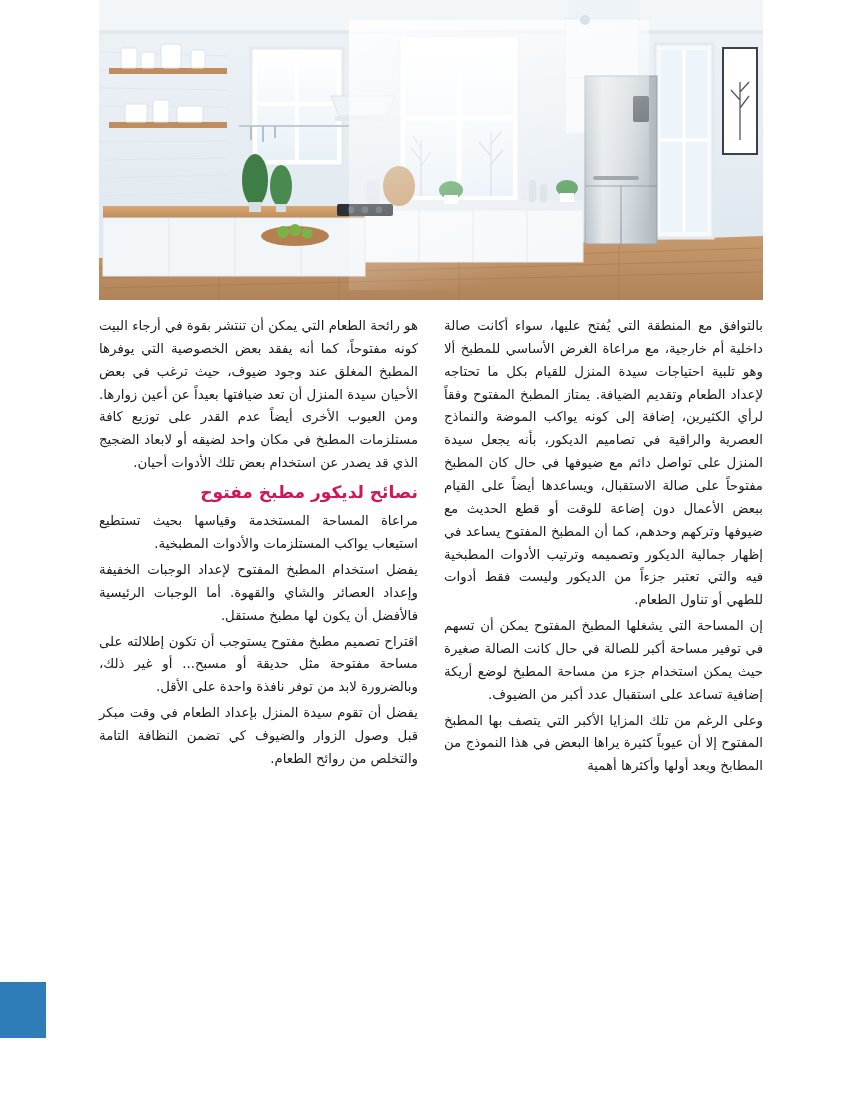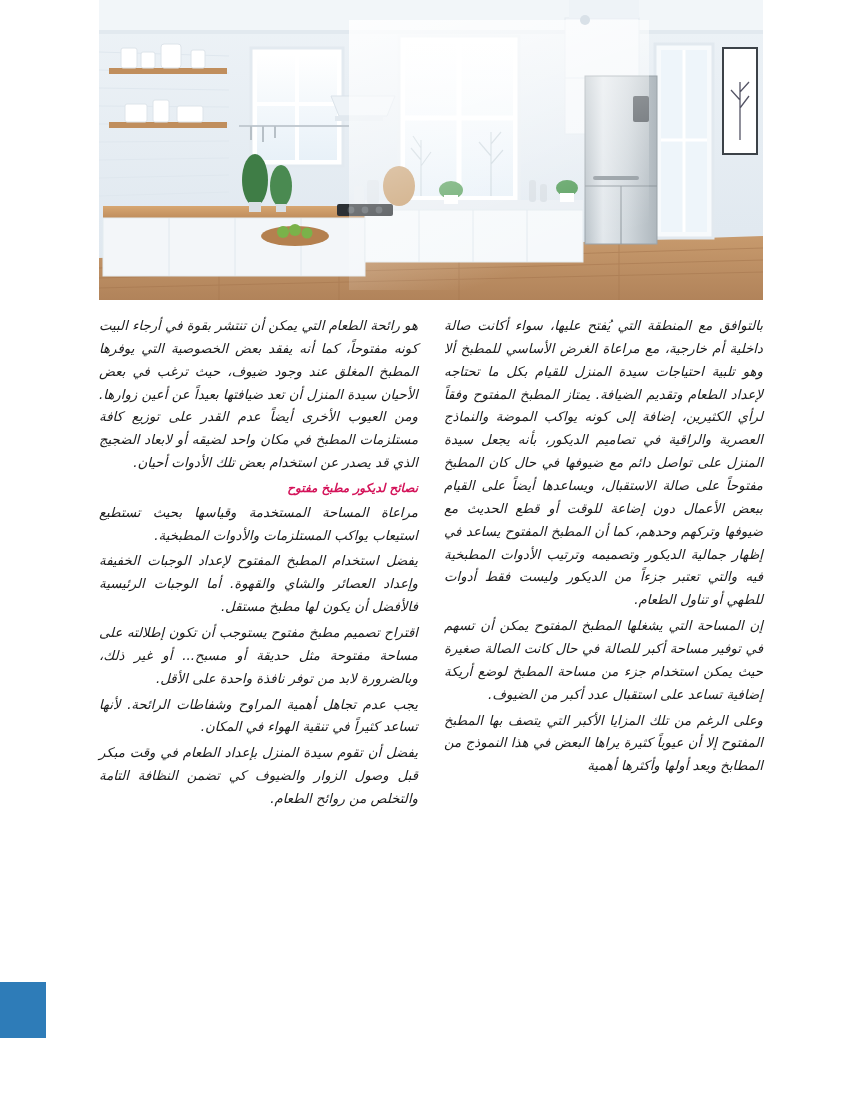--- a/index.html
+++ b/index.html
@@ -39,29 +39,28 @@
     gap: 26px;
   }
   .col {
     width: 319px;
     font-size: 13.3px;
     line-height: 1.72;
     color: #1b1b1b;
     text-align: justify;
     text-align-last: right;
     direction: rtl;
-    font-style: italic;
   }
   .col p {
     margin: 0 0 3px 0;
   }
   .subhead {
     color: #d4145a;
     font-weight: bold;
-    font-size: 12px;
+    font-size: 17px;
     margin: 6px 0 2px 0;
     text-align: right;
     text-align-last: right;
   }
 
   
   .corner-tab {
     position: absolute;
     left: 0;
     top: 982px;
@@ -250,20 +249,19 @@
       <p>إن المساحة التي يشغلها المطبخ المفتوح يمكن أن تسهم في توفير مساحة أكبر للصالة في حال كانت الصالة صغيرة حيث يمكن استخدام جزء من مساحة المطبخ لوضع أريكة إضافية تساعد على استقبال عدد أكبر من الضيوف.</p>
       <p>وعلى الرغم من تلك المزايا الأكبر التي يتصف بها المطبخ المفتوح إلا أن عيوباً كثيرة يراها البعض في هذا النموذج من المطابخ ويعد أولها وأكثرها أهمية</p>
     </div>
 
     <div class="col">
       <p>هو رائحة الطعام التي يمكن أن تنتشر بقوة في أرجاء البيت كونه مفتوحاً، كما أنه يفقد بعض الخصوصية التي يوفرها المطبخ المغلق عند وجود ضيوف، حيث ترغب في بعض الأحيان سيدة المنزل أن تعد ضيافتها بعيداً عن أعين زوارها. ومن العيوب الأخرى أيضاً عدم القدر على توزيع كافة مستلزمات المطبخ في مكان واحد لضيقه أو لابعاد الضجيج الذي قد يصدر عن استخدام بعض تلك الأدوات أحيان.</p>
       <p class="subhead">نصائح لديكور مطبخ مفتوح</p>
       <p>مراعاة المساحة المستخدمة وقياسها بحيث تستطيع استيعاب يواكب المستلزمات والأدوات المطبخية.</p>
       <p>يفضل استخدام المطبخ المفتوح لإعداد الوجبات الخفيفة وإعداد العصائر والشاي والقهوة. أما الوجبات الرئيسية فالأفضل أن يكون لها مطبخ مستقل.</p>
       <p>اقتراح تصميم مطبخ مفتوح يستوجب أن تكون إطلالته على مساحة مفتوحة مثل حديقة أو مسبح... أو غير ذلك، وبالضرورة لابد من توفر نافذة واحدة على الأقل.</p>
-      <p>يجب عدم تجاهل أهمية المراوح وشفاطات الرائحة. لأنها تساعد كثيراً في تنقية الهواء في المكان.</p>
       <p>يفضل أن تقوم سيدة المنزل بإعداد الطعام في وقت مبكر قبل وصول الزوار والضيوف كي تضمن النظافة التامة والتخلص من روائح الطعام.</p>
     </div>
 
   </div>
 
   <div class="corner-tab"></div>
 </div>
 
 </body></html>

